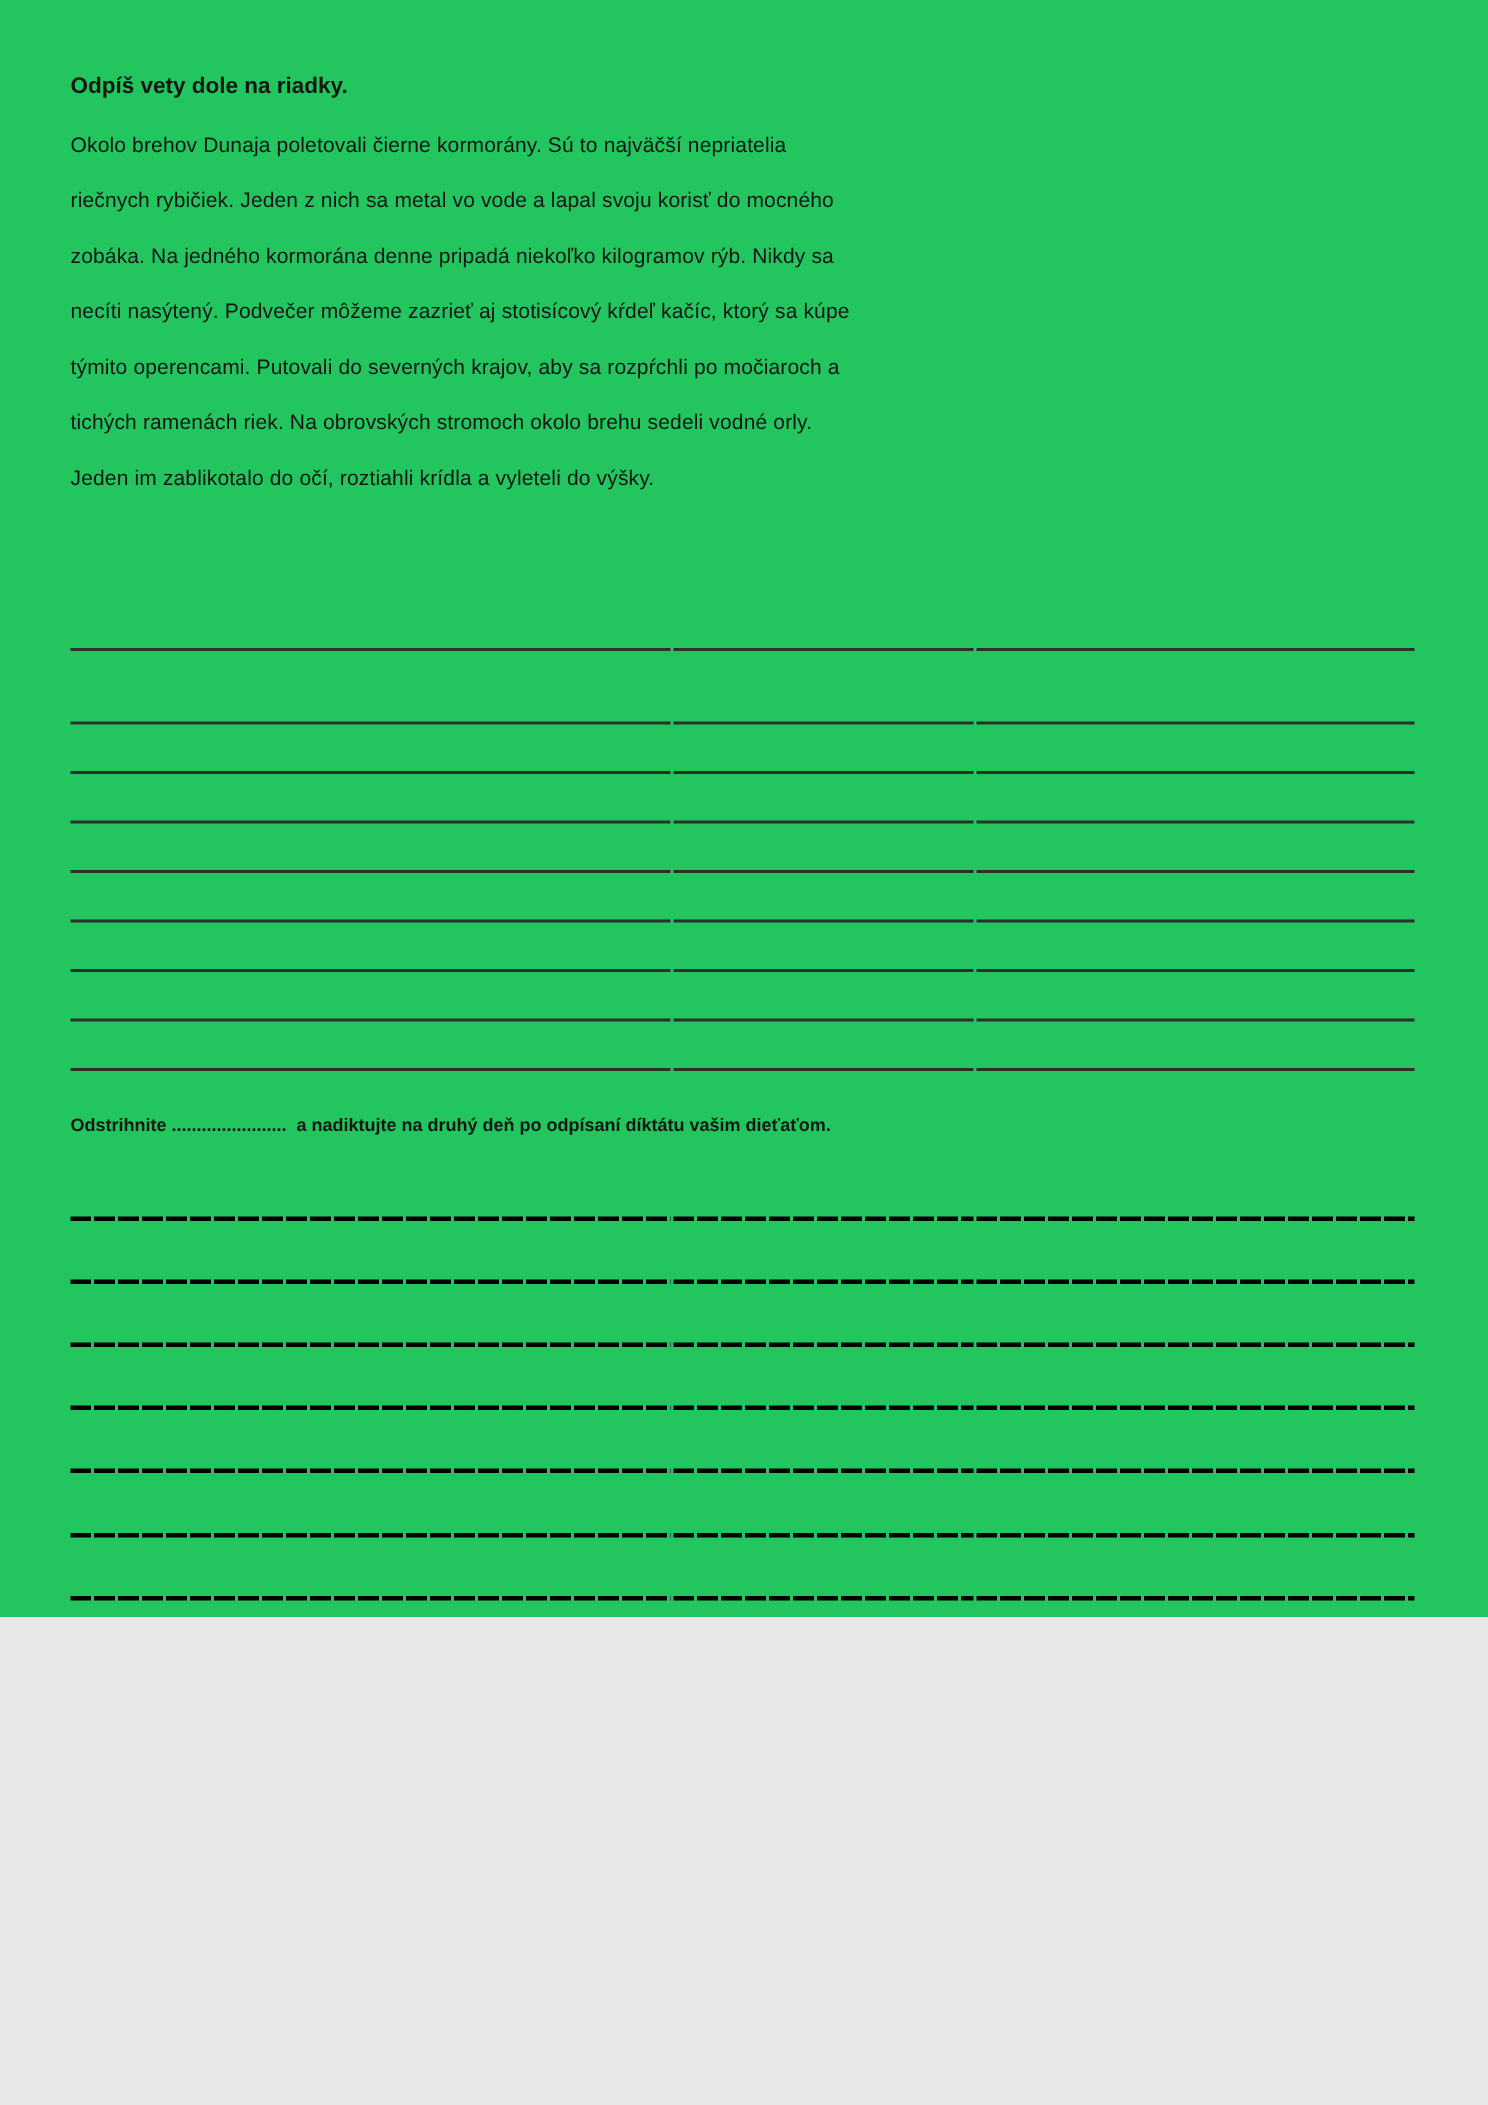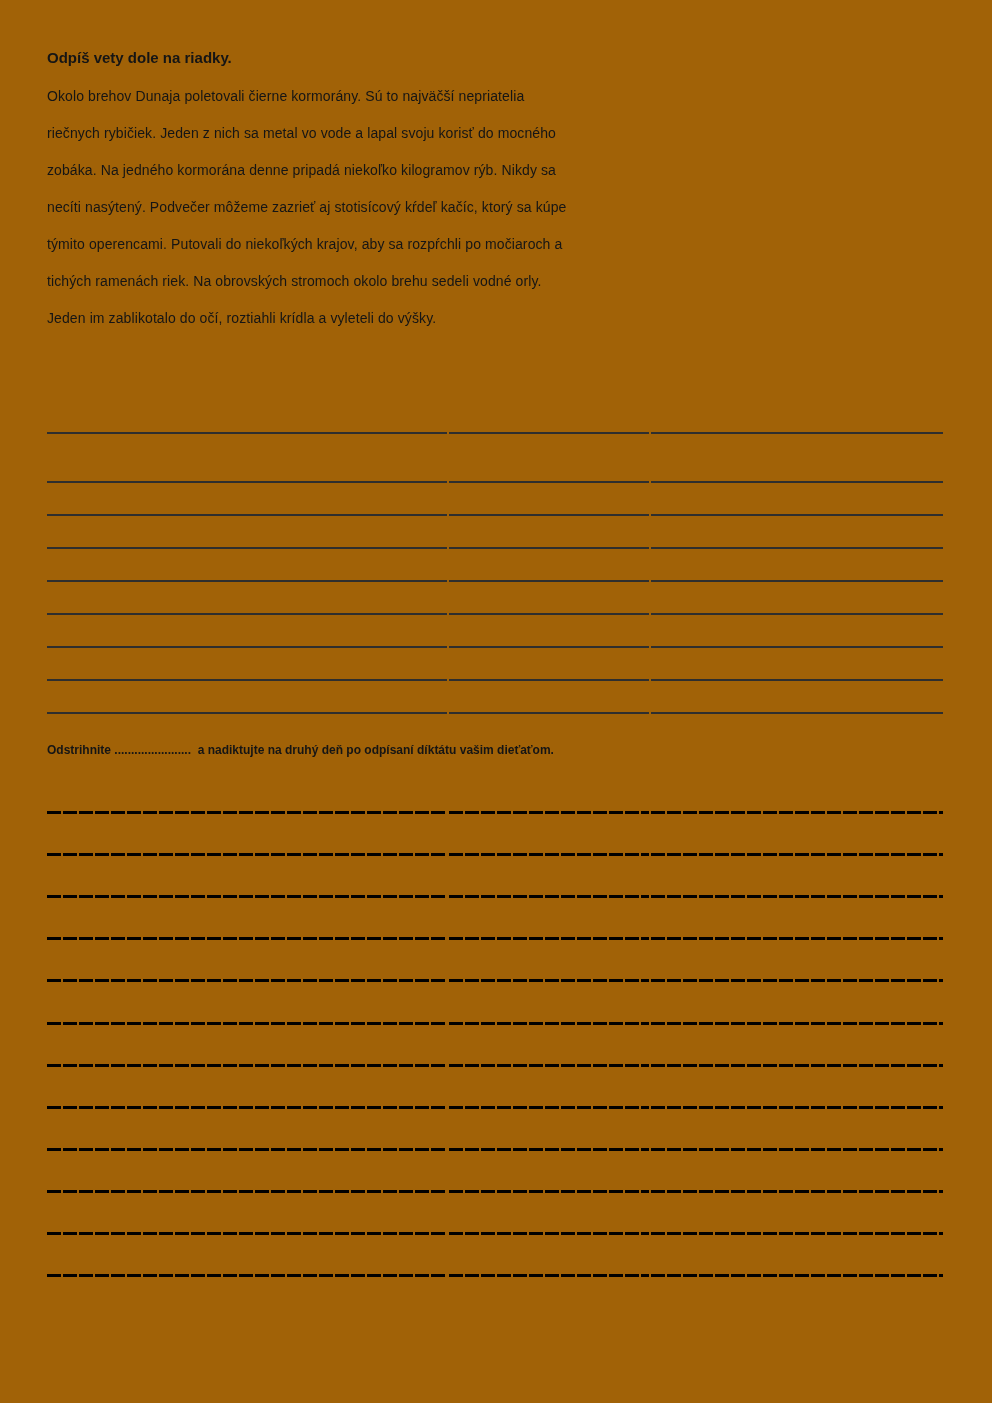--- a/index.html
+++ b/index.html
@@ -1,20 +1,20 @@
 <!DOCTYPE html>
 <html><head>
 <meta charset="utf-8">
 <style>
   html,body{margin:0;padding:0;background:#e8e8e8;}
   .page{
     position:relative;
-    width:992px;height:1403px;
+    width:992px;height:1078px;
     margin:0 auto;
-    background:#a16207;
+    background:#22c55e;
     font-family:"Liberation Sans", sans-serif;
     color:#151515;
     overflow:hidden;
   }
   .heading{
     position:absolute;left:47px;top:48px;
     font-size:15px;font-weight:bold;line-height:20px;
     white-space:pre;
   }
   .paragraph{
@@ -50,21 +50,21 @@
 
 <div class="page">
 
   <div class="heading">Odpíš vety dole na riadky.</div>
 
   <div class="paragraph">
     <div class="pline">Okolo brehov Dunaja poletovali čierne kormorány. Sú to najväčší nepriatelia</div>
     <div class="pline">riečnych rybičiek. Jeden z nich sa metal vo vode a lapal svoju korisť do mocného</div>
     <div class="pline">zobáka. Na jedného kormorána denne pripadá niekoľko kilogramov rýb. Nikdy sa</div>
     <div class="pline">necíti nasýtený. Podvečer môžeme zazrieť aj stotisícový kŕdeľ kačíc, ktorý sa kúpe</div>
-    <div class="pline">týmito operencami. Putovali do niekoľkých krajov, aby sa rozpŕchli po močiaroch a</div>
+    <div class="pline">týmito operencami. Putovali do severných krajov, aby sa rozpŕchli po močiaroch a</div>
     <div class="pline">tichých ramenách riek. Na obrovských stromoch okolo brehu sedeli vodné orly.</div>
     <div class="pline">Jeden im zablikotalo do očí, roztiahli krídla a vyleteli do výšky.</div>
   </div>
 
   <div class="lines-layer" id="copy-lines">
       <div class="wline solid" style="top: 432px;">
         <span class="seg a"></span>
         <span class="seg b"></span>
         <span class="seg c"></span>
       </div>

